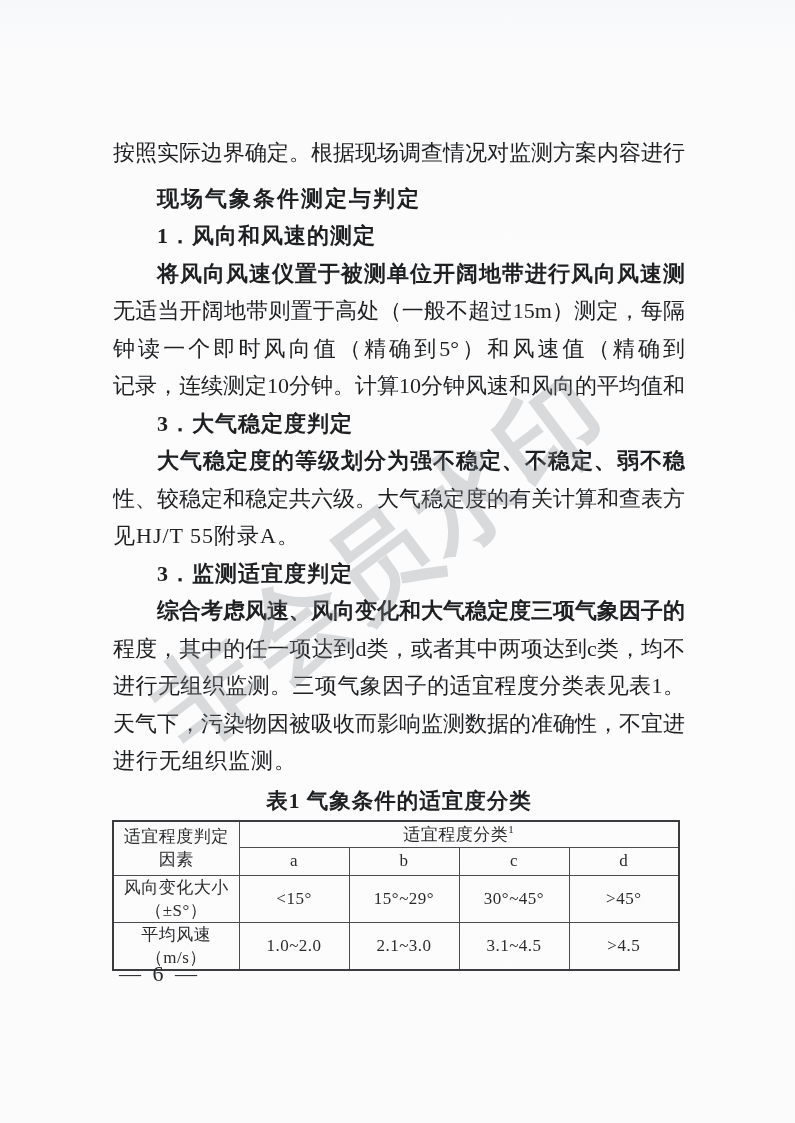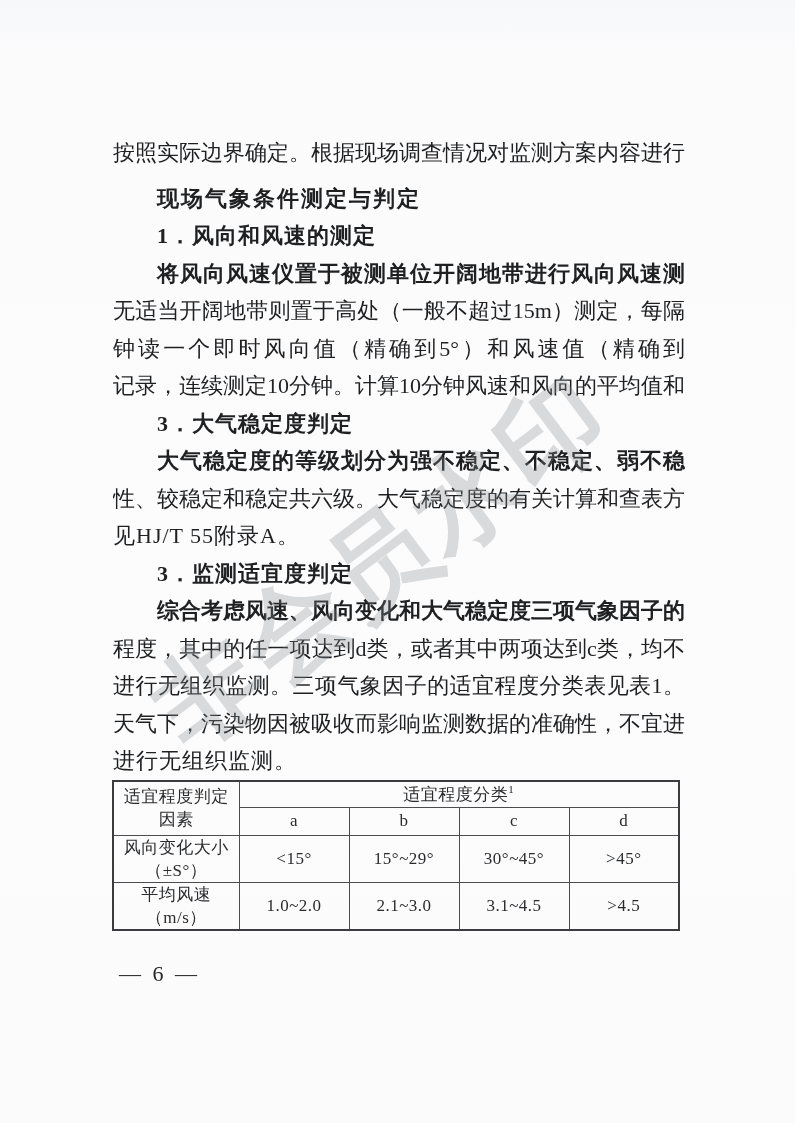--- a/index.html
+++ b/index.html
@@ -74,20 +74,21 @@
     <div class="ln ind">大气稳定度的等级划分为强不稳定、不稳定、弱不稳定、中</div>
     <div class="ln">性、较稳定和稳定共六级。大气稳定度的有关计算和查表方法详</div>
     <div class="ln left">见HJ/T 55附录A。</div>
     <div class="ln left ind">3．监测适宜度判定</div>
     <div class="ln ind">综合考虑风速、风向变化和大气稳定度三项气象因子的适宜</div>
     <div class="ln">程度，其中的任一项达到d类，或者其中两项达到c类，均不适宜</div>
     <div class="ln">进行无组织监测。三项气象因子的适宜程度分类表见表1。雨雪</div>
     <div class="ln">天气下，污染物因被吸收而影响监测数据的准确性，不宜进行无</div>
     <div class="ln left">进行无组织监测。</div>
 
+    <h3 class="tbl-title">表1 气象条件的适宜度分类</h3>
 
     <table class="t">
       <colgroup>
         <col class="c0">
           <col class="c1">
           <col class="c1">
           <col class="c1">
           <col class="c1">
       </colgroup>
       <tbody>

